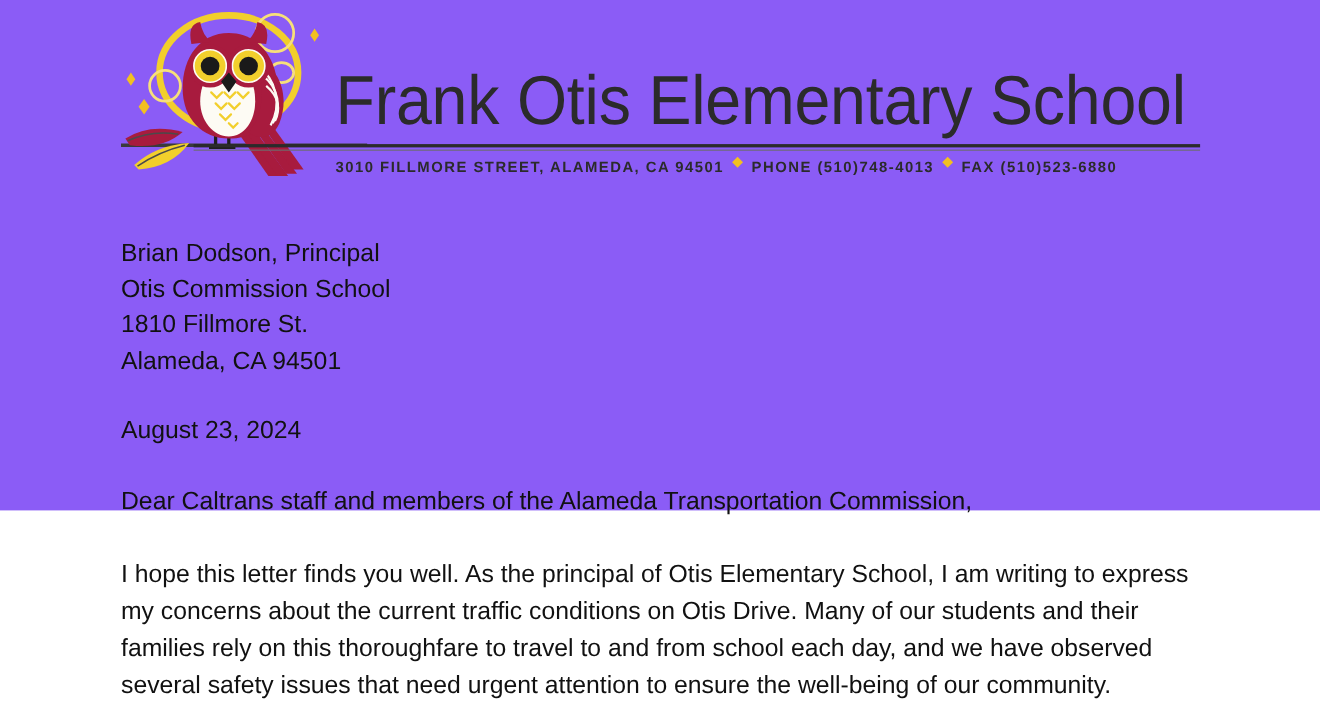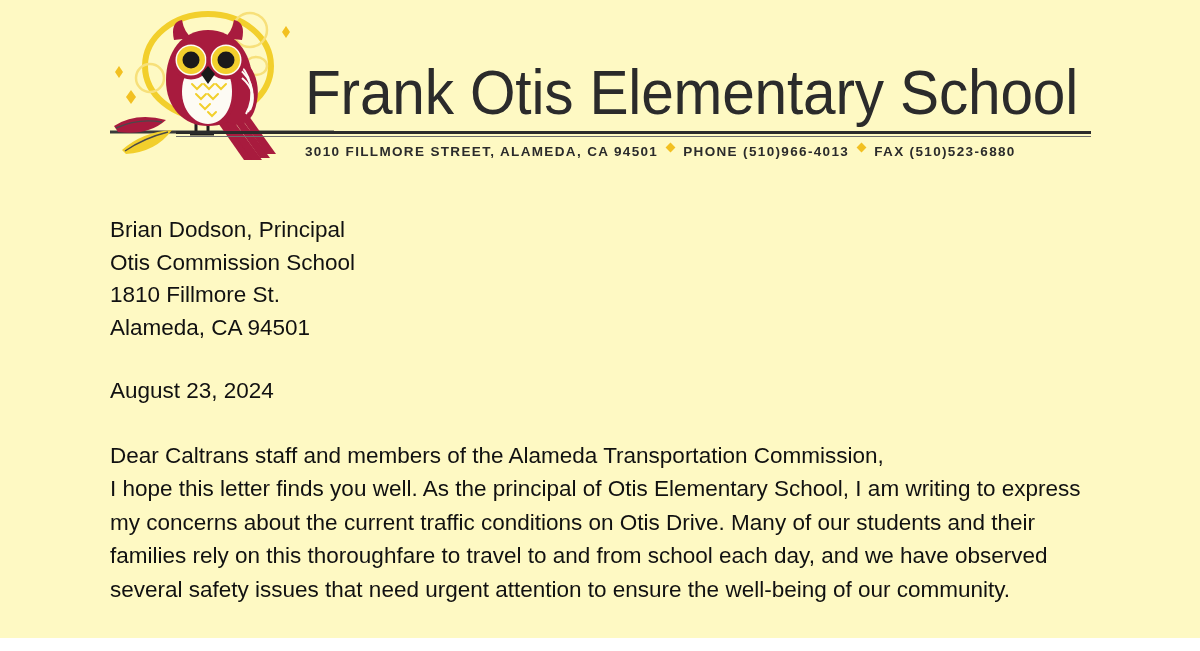--- a/index.html
+++ b/index.html
@@ -13,22 +13,22 @@
     height: 651px;
     overflow: hidden;
     font-family: "Liberation Sans", sans-serif;
     color: #111111;
     position: relative;
   }
 
   .page {
     position: relative;
     width: 1200px;
-    height: 638px;
-    background: #fef9c3;
+    height: 464px;
+    background: #8b5cf6;
   }
 
   
   .letterhead {
     position: absolute;
     left: 0;
     top: 0;
     width: 1200px;
     height: 175px;
   }
@@ -138,20 +138,21 @@
 
   .salutation {
     margin-top: 32px;
     font-size: 22.5px;
     line-height: 32.5px;
     color: #111111;
     white-space: nowrap;
   }
 
   .body-paragraph {
+    margin-top: 33px;
     font-size: 22.5px;
     line-height: 33.5px;
     color: #111111;
     width: 975px;
     text-align: left;
   }
 </style>
 </head>
 <body>
 
@@ -240,21 +241,21 @@
     </div>
 
     <div class="school-name">Frank Otis Elementary School</div>
 
     <div class="header-rule"></div>
     <div class="header-rule-thin"></div>
 
     <div class="contact-line">
       <span class="contact-seg">3010 FILLMORE STREET, ALAMEDA, CA 94501</span>
       <span class="diamond-sep"></span>
-      <span class="contact-seg">PHONE (510)966-4013</span>
+      <span class="contact-seg">PHONE (510)748-4013</span>
       <span class="diamond-sep"></span>
       <span class="contact-seg">FAX (510)523-6880</span>
     </div>
   </div>
 
   <div class="letter-body">
 
     <div class="addr-block">
       <div class="addr-line">Brian Dodson, Principal</div>
       <div class="addr-line">Otis Commission School</div>

